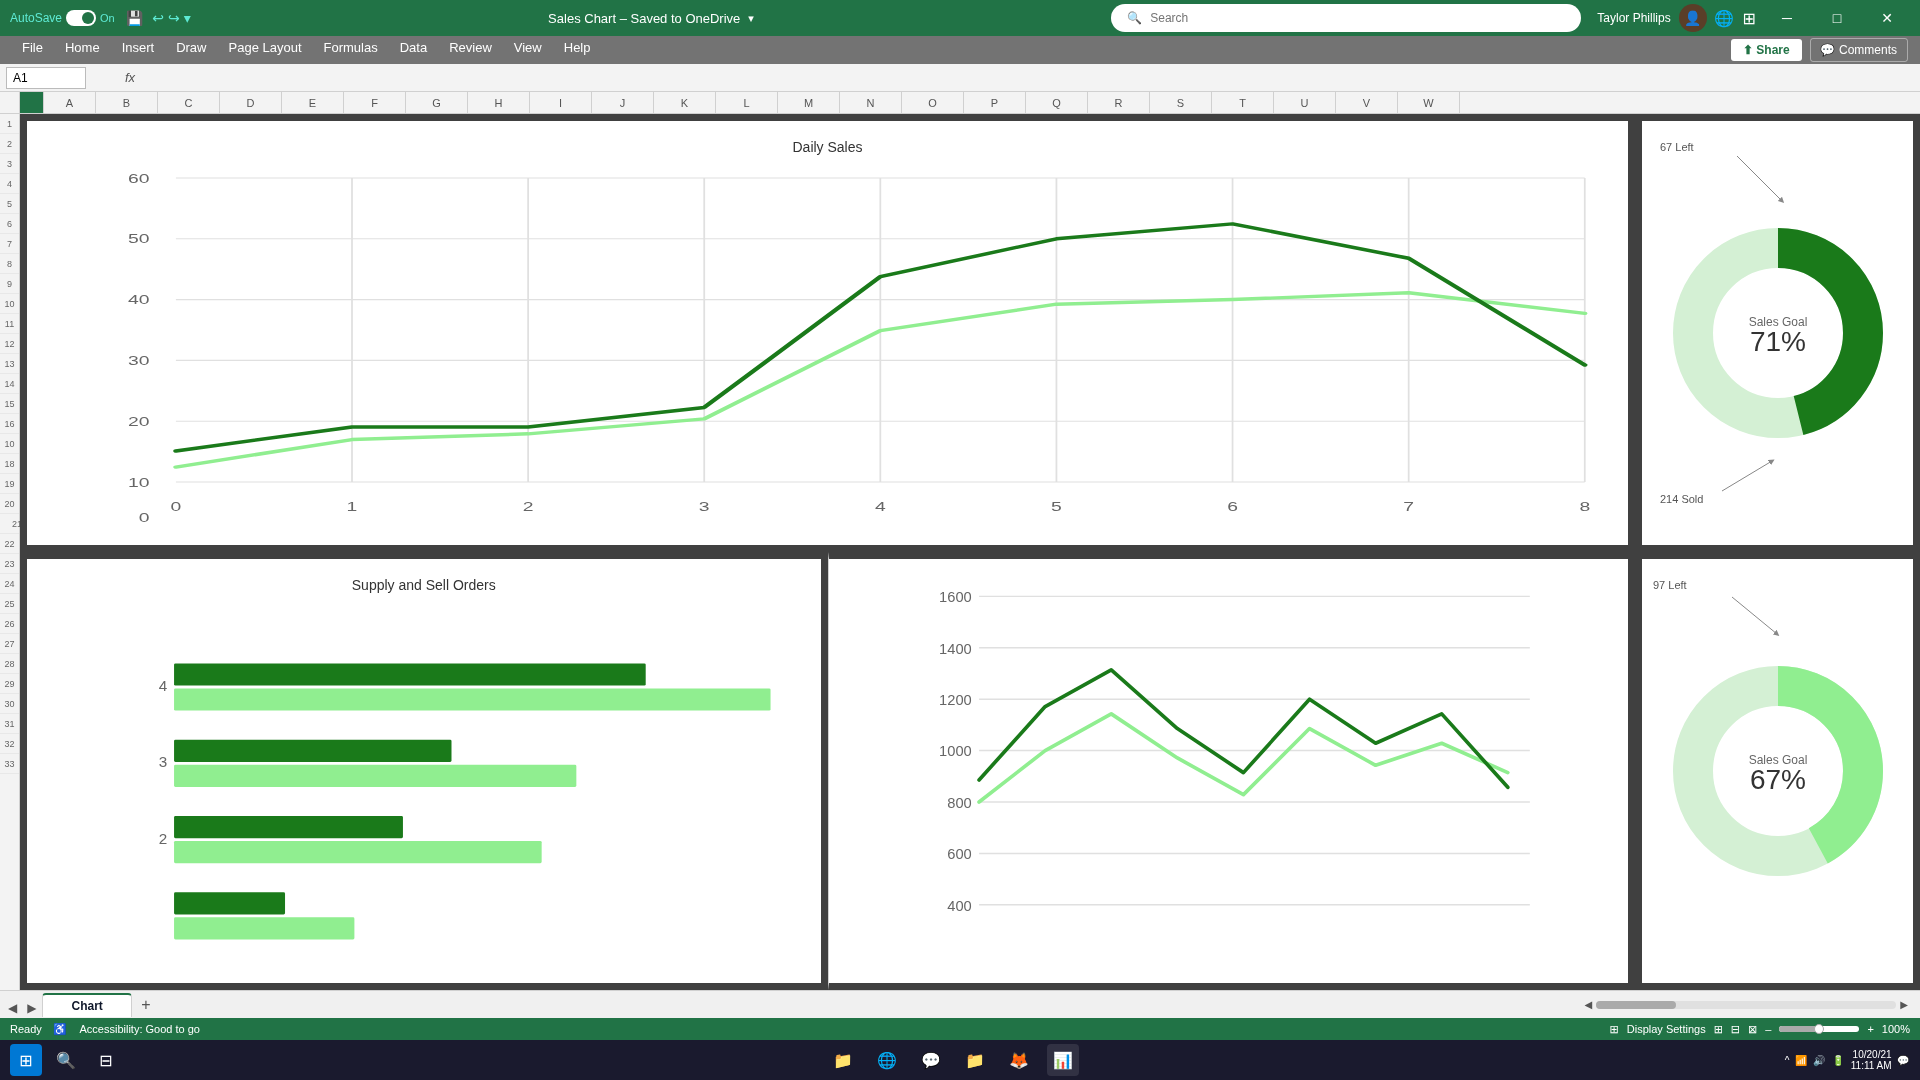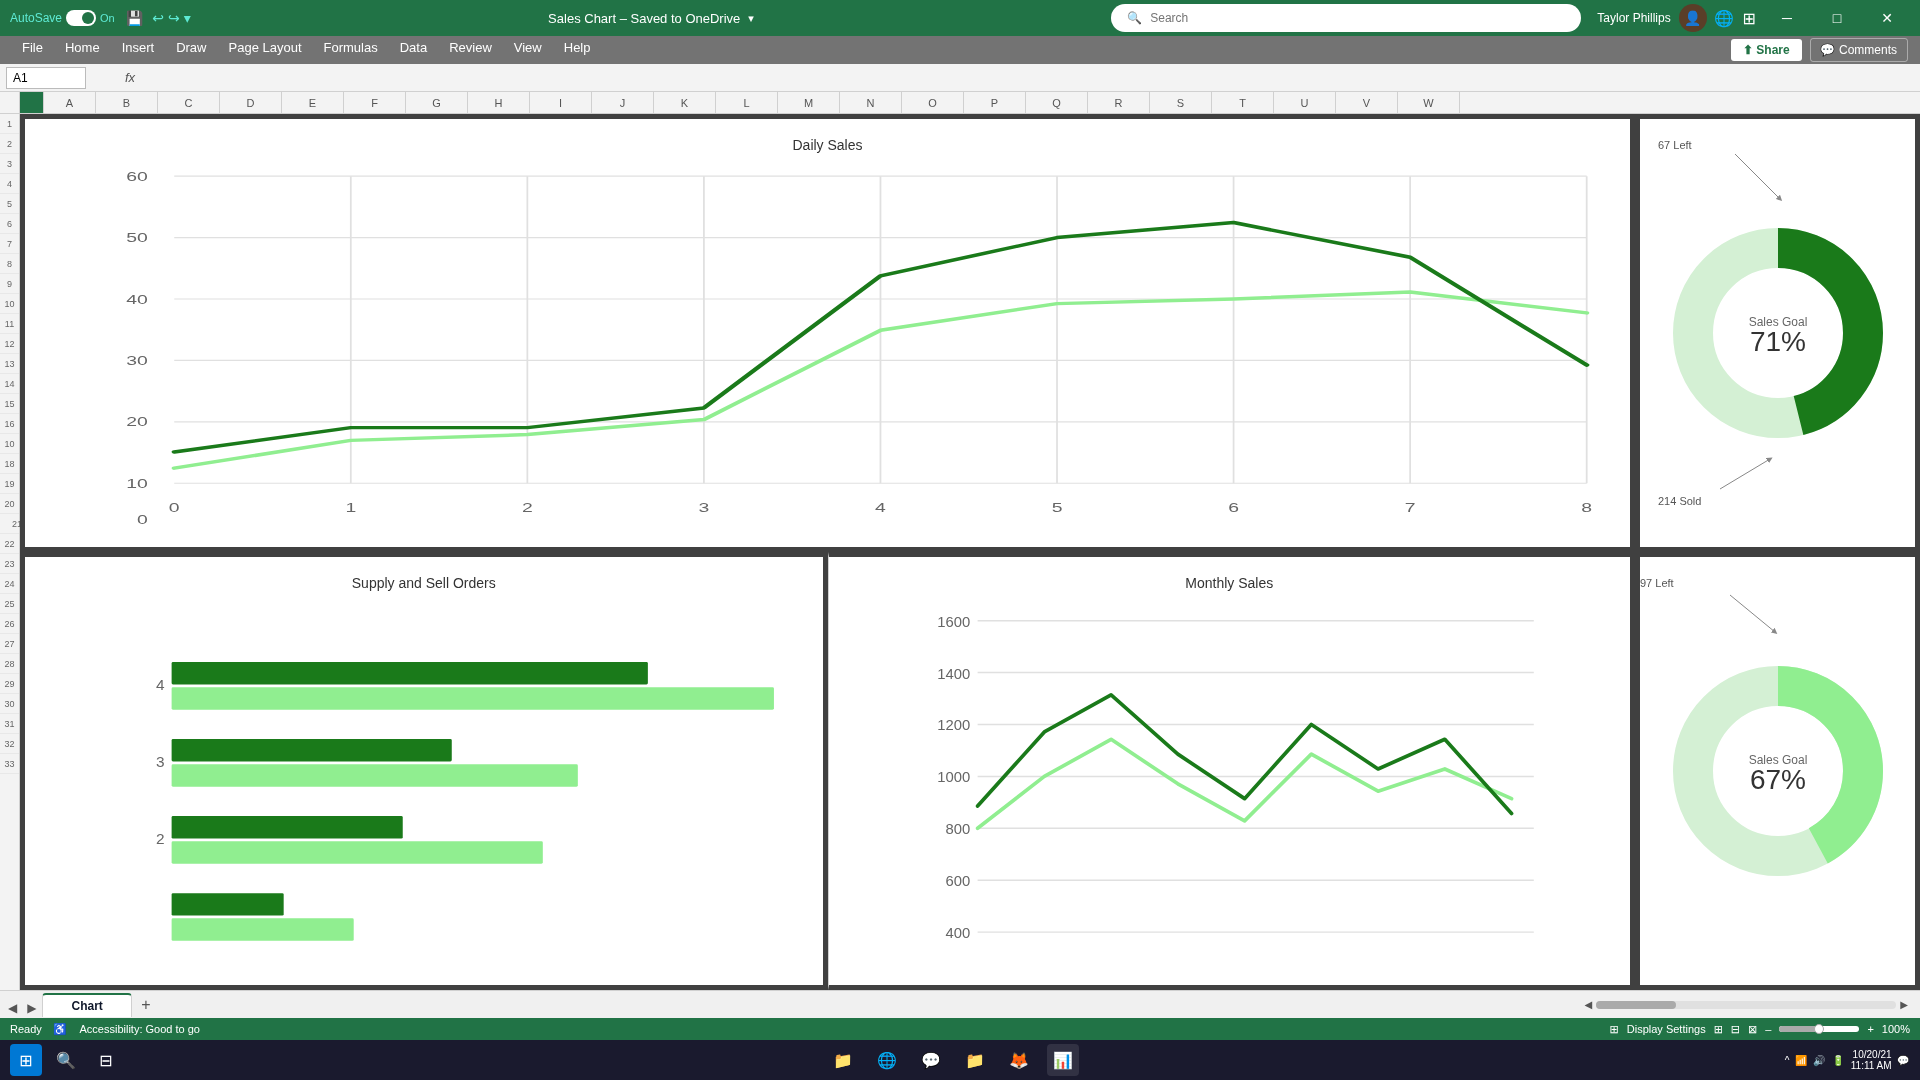--- a/index.html
+++ b/index.html
@@ -32,21 +32,21 @@
     .share-btn { background: #fff; color: #217346; padding: 4px 12px; border-radius: 3px; cursor: pointer; font-size: 12px; font-weight: 600; margin-left: auto; }
     .comments-btn { color: #fff; padding: 4px 10px; cursor: pointer; font-size: 12px; border: 1px solid rgba(255,255,255,0.4); border-radius: 3px; }
 
     
     #formulabar { height: 28px; background: #f3f3f3; border-bottom: 1px solid #d0d0d0; display: flex; align-items: center; gap: 4px; padding: 0 6px; }
     .cell-ref { width: 80px; border: 1px solid #bbb; padding: 2px 6px; font-size: 12px; height: 22px; background: #fff; }
     .fx-symbol { color: #555; font-size: 13px; padding: 0 6px; font-style: italic; margin-left: 29px; }
     .formula-input { flex: 1; border: none; background: transparent; font-size: 12px; outline: none; }
 
     
-    .chart-box { background: #fff; border: 5px solid #404040; position: relative; overflow: hidden; }
+    .chart-box { background: #fff; border: 7px solid #404040; position: relative; overflow: hidden; }
     .chart-title { text-align: center; font-size: 14px; font-weight: 500; color: #333; padding-top: 10px; }
 
     
     .chart-legend { display: flex; gap: 16px; justify-content: center; padding: 6px 0; }
     .legend-item { display: flex; align-items: center; gap: 4px; font-size: 11px; color: #555; }
     .legend-dot { width: 20px; height: 3px; border-radius: 2px; }
 
     
     #tabbar { height: 28px; background: #f0f0f0; border-top: 1px solid #d0d0d0; display: flex; align-items: center; padding: 0 4px; gap: 2px; }
     .sheet-tab { padding: 4px 28px; background: #fff; border: 1px solid #d0d0d0; border-bottom: none; border-radius: 4px 4px 0 0; font-size: 12px; color: #0f172a; cursor: pointer; }
@@ -279,21 +279,20 @@
 
         <rect x="70" y="155" width="165" height="16" fill="#1a7a1a" rx="1"></rect>
         <rect x="70" y="173" width="265" height="16" fill="#90ee90" rx="1"></rect>
 
         <rect x="70" y="210" width="80" height="16" fill="#1a7a1a" rx="1"></rect>
         <rect x="70" y="228" width="130" height="16" fill="#90ee90" rx="1"></rect>
       </svg>
     </div>
 
     <div class="chart-box" style="grid-area: 2 / 2; padding: 8px; border-left: 1px solid rgb(208, 208, 208); margin-left: 0px;">
-      <div class="chart-title">Monthly Sales</div>
       <svg width="100%" height="90%" viewBox="0 0 450 250">
 
         <line x1="55" y1="20" x2="430" y2="20" stroke="#e0e0e0" stroke-width="1"></line>
         <line x1="55" y1="55" x2="430" y2="55" stroke="#e0e0e0" stroke-width="1"></line>
         <line x1="55" y1="90" x2="430" y2="90" stroke="#e0e0e0" stroke-width="1"></line>
         <line x1="55" y1="125" x2="430" y2="125" stroke="#e0e0e0" stroke-width="1"></line>
         <line x1="55" y1="160" x2="430" y2="160" stroke="#e0e0e0" stroke-width="1"></line>
         <line x1="55" y1="195" x2="430" y2="195" stroke="#e0e0e0" stroke-width="1"></line>
         <line x1="55" y1="230" x2="430" y2="230" stroke="#e0e0e0" stroke-width="1"></line>
 
@@ -305,21 +304,21 @@
         <text x="50" y="199" text-anchor="end" font-size="10" fill="#666">600</text>
         <text x="50" y="234" text-anchor="end" font-size="10" fill="#666">400</text>
 
         <polyline points="55,160 100,125 145,100 190,130 235,155 280,110 325,135 370,120 415,140" fill="none" stroke="#90ee90" stroke-width="2.5" stroke-linecap="round" stroke-linejoin="round"></polyline>
 
         <polyline points="55,145 100,95 145,70 190,110 235,140 280,90 325,120 370,100 415,150" fill="none" stroke="#1a7a1a" stroke-width="2.5" stroke-linecap="round" stroke-linejoin="round"></polyline>
       </svg>
     </div>
 
     <div class="chart-box" style="grid-area: 2 / 3; position: relative; display: flex; align-items: center; justify-content: center;">
-      <div style="position:absolute; top:20px; left:0; font-size:11px; color:#555;">97 Left</div>
+      <div style="position:absolute; top:20px; left:11px; font-size:11px; color:#555;">97 Left</div>
       <svg style="position:absolute; top:0; left:0; width:100%; height:100%; pointer-events:none;">
         <defs>
           <marker id="arr2" markerWidth="6" markerHeight="6" refX="3" refY="3" orient="auto">
             <path d="M0,0 L6,3 L0,6 Z" fill="#888"></path>
           </marker>
         </defs>
         <line x1="90" y1="38" x2="135" y2="75" stroke="#888" stroke-width="1" marker-end="url(#arr2)"></line>
       </svg>
       <svg width="220" height="220" viewBox="0 0 220 220">
 

